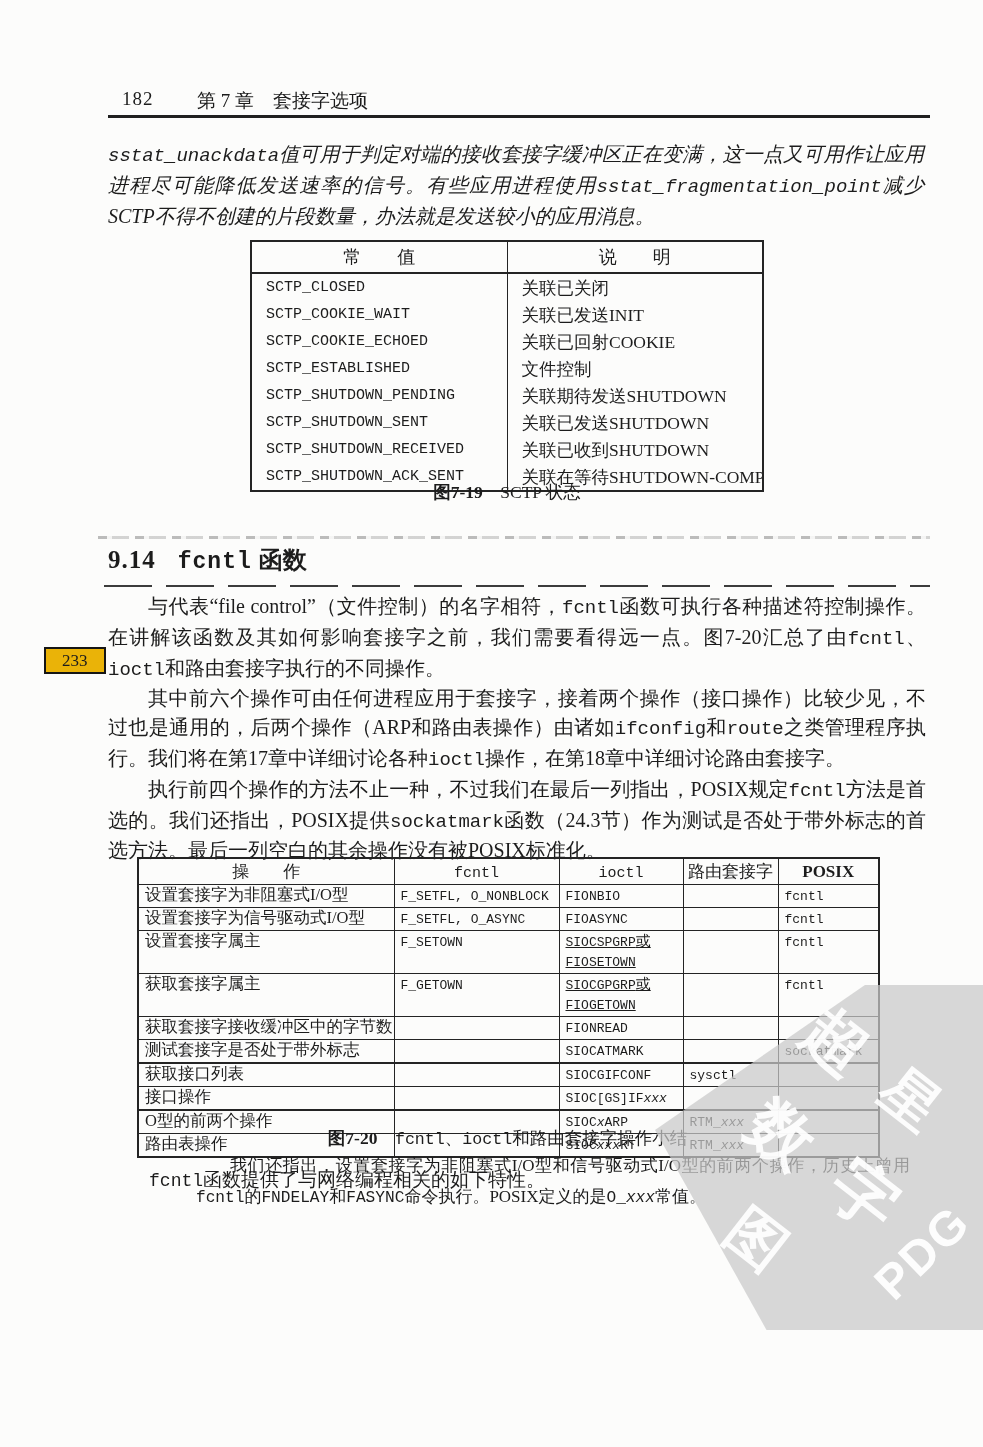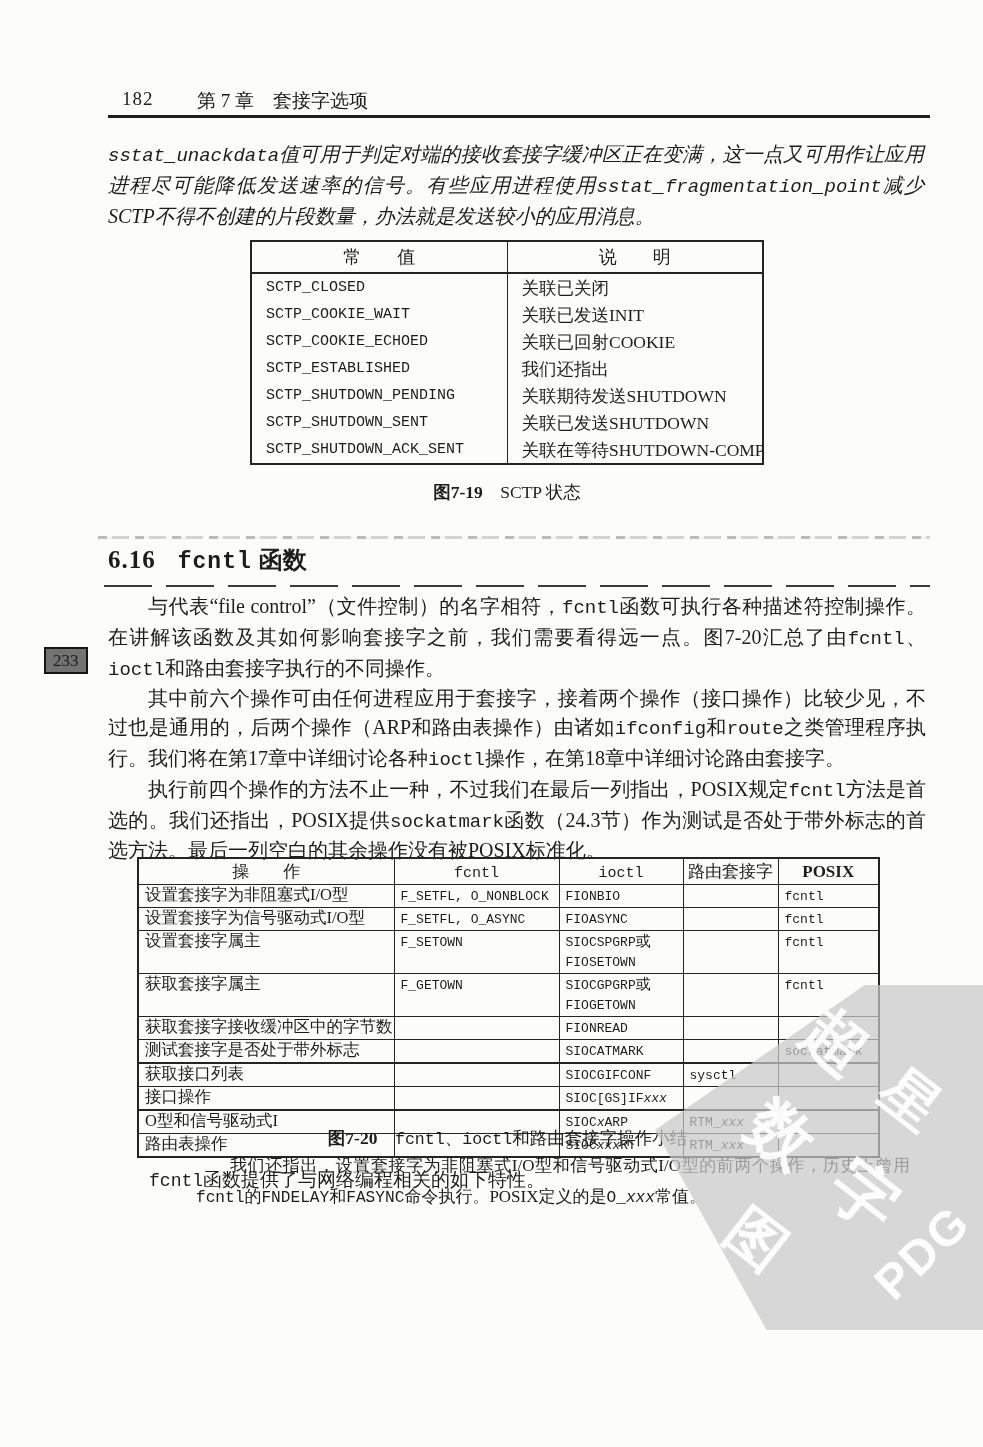--- a/index.html
+++ b/index.html
@@ -41,32 +41,32 @@
   .speckle{position:absolute;left:98px;top:536px;width:832px;height:3px;opacity:.8;
     background:repeating-linear-gradient(90deg,rgba(105,105,105,.55) 0 9px,rgba(190,190,190,.15) 9px 14px,rgba(125,125,125,.4) 14px 31px,transparent 31px 37px);}
   .sec-head{position:absolute;left:108px;top:544px;display:flex;align-items:baseline;margin:0;}
   .sec-num{font-size:25px;font-weight:bold;letter-spacing:1px;}
   .sec-code{font-family:"Liberation Mono","DejaVu Sans Mono",monospace;font-weight:bold;font-size:23px;margin-left:22px;letter-spacing:1px;}
   .sec-suffix{font-family:"Liberation Sans","DejaVu Sans",sans-serif;font-weight:bold;font-size:24px;margin-left:7px;}
   .heading-rule{position:absolute;left:104px;top:585px;width:826px;height:2px;
     background:repeating-linear-gradient(90deg,#3c3c3c 0 48px,transparent 48px 62px);}
 
   
-  .margin-box{position:absolute;left:44px;top:647px;border:2px solid #151515;font-size:17px;padding:0 7px;line-height:23px;background:#737373;text-align:right;}
+  .margin-box{position:absolute;left:44px;top:647px;border:2px solid #151515;font-size:17px;padding:0 16px;line-height:23px;background:#eab308;text-align:right;}
 
   
   .t2{position:absolute;left:137px;top:857px;width:741px;border-collapse:collapse;border:2px solid #242424;table-layout:fixed;}
   .t2 th{height:22px;border:1.2px solid #242424;font-weight:normal;font-size:17px;text-align:center;vertical-align:middle;}
   .t2 th .code{font-size:15px;}
   .t2 td{border:1.2px solid #242424;padding:1px 6px;vertical-align:top;line-height:18px;overflow:hidden;}
   .t2 tr.single td{height:20px;}
   .t2 tr.tall td{height:40px;}
   .t2 td.op{font-size:16.5px;white-space:nowrap;}
   .t2 td .code{font-size:13px;white-space:nowrap;}
-  .t2 td.mix{font-size:15px;}
+  .t2 td.mix{font-size:15px;text-decoration:underline;}
   .t2 tr.group-end td{border-bottom-width:2.5px;margin-left:12px;}
 
   
   .watermark{position:absolute;left:655px;top:985px;width:328px;height:345px;overflow:hidden;pointer-events:none;}
   .wm-shape{position:absolute;inset:0;background:#c9c9c9;opacity:.72;
     clip-path:polygon(64% 0,100% 0,100% 100%,34% 100%,0 42%);}
   .wm-glyph{position:absolute;color:rgba(255,255,255,.92);font-weight:bold;transform:rotate(38deg);
     font-family:"DejaVu Serif","Liberation Serif",serif;}
   .wm-pdg{position:absolute;left:212px;top:240px;font-family:"Liberation Sans","DejaVu Sans",sans-serif;
     font-weight:bold;font-size:48px;color:rgba(255,255,255,.95);transform:rotate(-44deg);letter-spacing:2px;}
@@ -102,41 +102,45 @@
       <tr>
           <td class="cmono">SCTP_COOKIE_WAIT</td>
           <td class="cdesc">关联已发送INIT</td>
         </tr>
       <tr>
           <td class="cmono">SCTP_COOKIE_ECHOED</td>
           <td class="cdesc">关联已回射COOKIE</td>
         </tr>
       <tr>
           <td class="cmono">SCTP_ESTABLISHED</td>
-          <td class="cdesc">我们还指出</td>
+          <td class="cdesc">文件控制</td>
         </tr>
       <tr>
           <td class="cmono">SCTP_SHUTDOWN_PENDING</td>
           <td class="cdesc">关联期待发送SHUTDOWN</td>
         </tr>
       <tr>
           <td class="cmono">SCTP_SHUTDOWN_SENT</td>
           <td class="cdesc">关联已发送SHUTDOWN</td>
+        </tr>
+      <tr>
+          <td class="cmono">SCTP_SHUTDOWN_RECEIVED</td>
+          <td class="cdesc">关联已收到SHUTDOWN</td>
         </tr>
       <tr>
           <td class="cmono">SCTP_SHUTDOWN_ACK_SENT</td>
           <td class="cdesc">关联在等待SHUTDOWN-COMPLETE</td>
         </tr>
     </tbody>
   </table>
   <div class="caption c1"><span class="bd">图7-19</span><span>　SCTP 状态</span></div>
 
   <div class="speckle"></div>
   <h2 class="sec-head">
-    <span class="sec-num">6.16</span>
+    <span class="sec-num">9.14</span>
     <span class="sec-code">fcntl</span>
     <span class="sec-suffix">函数</span>
   </h2>
   <div class="heading-rule"></div>
 
   <div class="flow">
     <p><span>与代表“file control”（文件控制）的名字相符，</span><span class="code">fcntl</span><span>函数可执行各种描述符控制操作。在讲解该函数及其如何影响套接字之前，我们需要看得远一点。图7-20汇总了由</span><span class="code">fcntl</span><span>、</span><span class="code">ioctl</span><span>和路由套接字执行的不同操作。</span></p>
     <p><span>其中前六个操作可由任何进程应用于套接字，接着两个操作（接口操作）比较少见，不过也是通用的，后两个操作（ARP和路由表操作）由诸如</span><span class="code">ifconfig</span><span>和</span><span class="code">route</span><span>之类管理程序执行。我们将在第17章中详细讨论各种</span><span class="code">ioctl</span><span>操作，在第18章中详细讨论路由套接字。</span></p>
     <p><span>执行前四个操作的方法不止一种，不过我们在最后一列指出，POSIX规定</span><span class="code">fcntl</span><span>方法是首选的。我们还指出，POSIX提供</span><span class="code">sockatmark</span><span>函数（24.3节）作为测试是否处于带外标志的首选方法。最后一列空白的其余操作没有被POSIX标准化。</span></p>
   </div>
@@ -213,21 +217,21 @@
           <td></td>
         </tr>
       <tr class="single group-end">
           <td class="op"><span>接口操作</span></td>
           <td></td>
           <td><span class="code">SIOC[GS]IF</span><span class="code it">xxx</span></td>
           <td></td>
           <td></td>
         </tr>
       <tr class="single">
-          <td class="op"><span>O型和信号驱动式I</span></td>
+          <td class="op"><span>O型的前两个操作</span></td>
           <td></td>
           <td><span class="code">SIOC</span><span class="code it">x</span><span class="code">ARP</span></td>
           <td><span class="code">RTM_</span><span class="code it">xxx</span></td>
           <td></td>
         </tr>
       <tr class="single">
           <td class="op"><span>路由表操作</span></td>
           <td></td>
           <td><span class="code">SIOC</span><span class="code it">xxx</span><span class="code">RT</span></td>
           <td><span class="code">RTM_</span><span class="code it">xxx</span></td>

